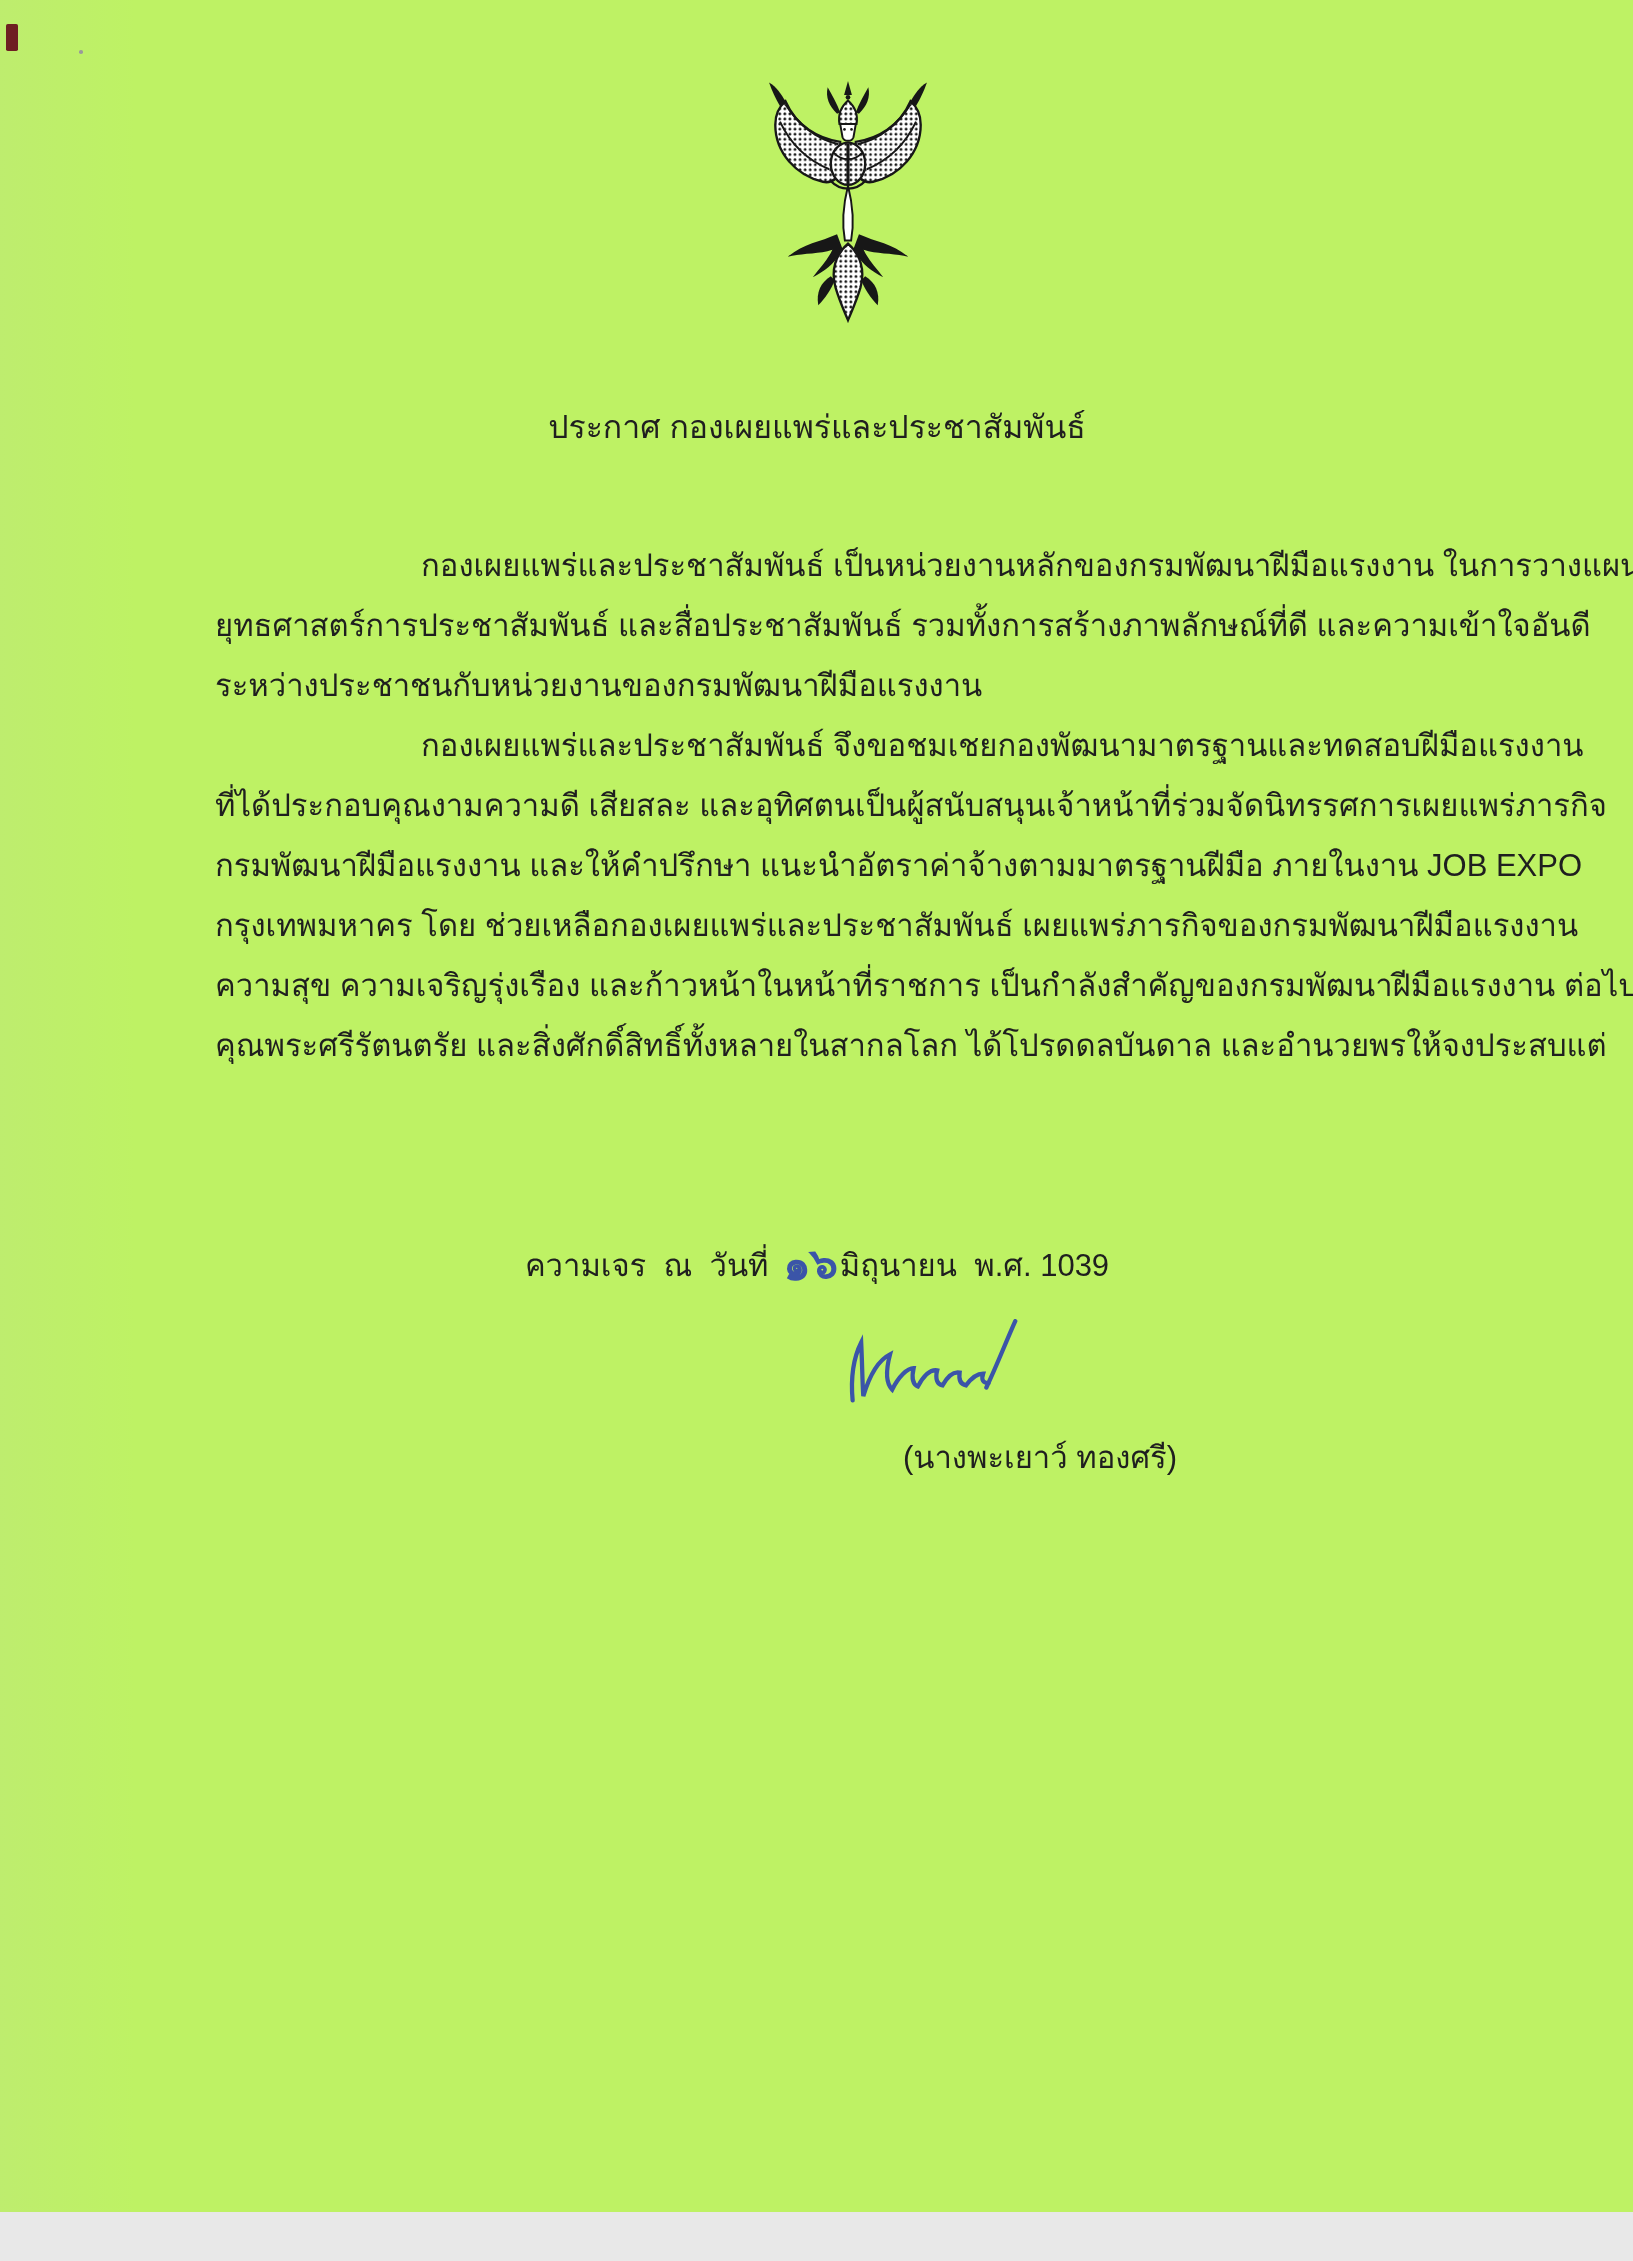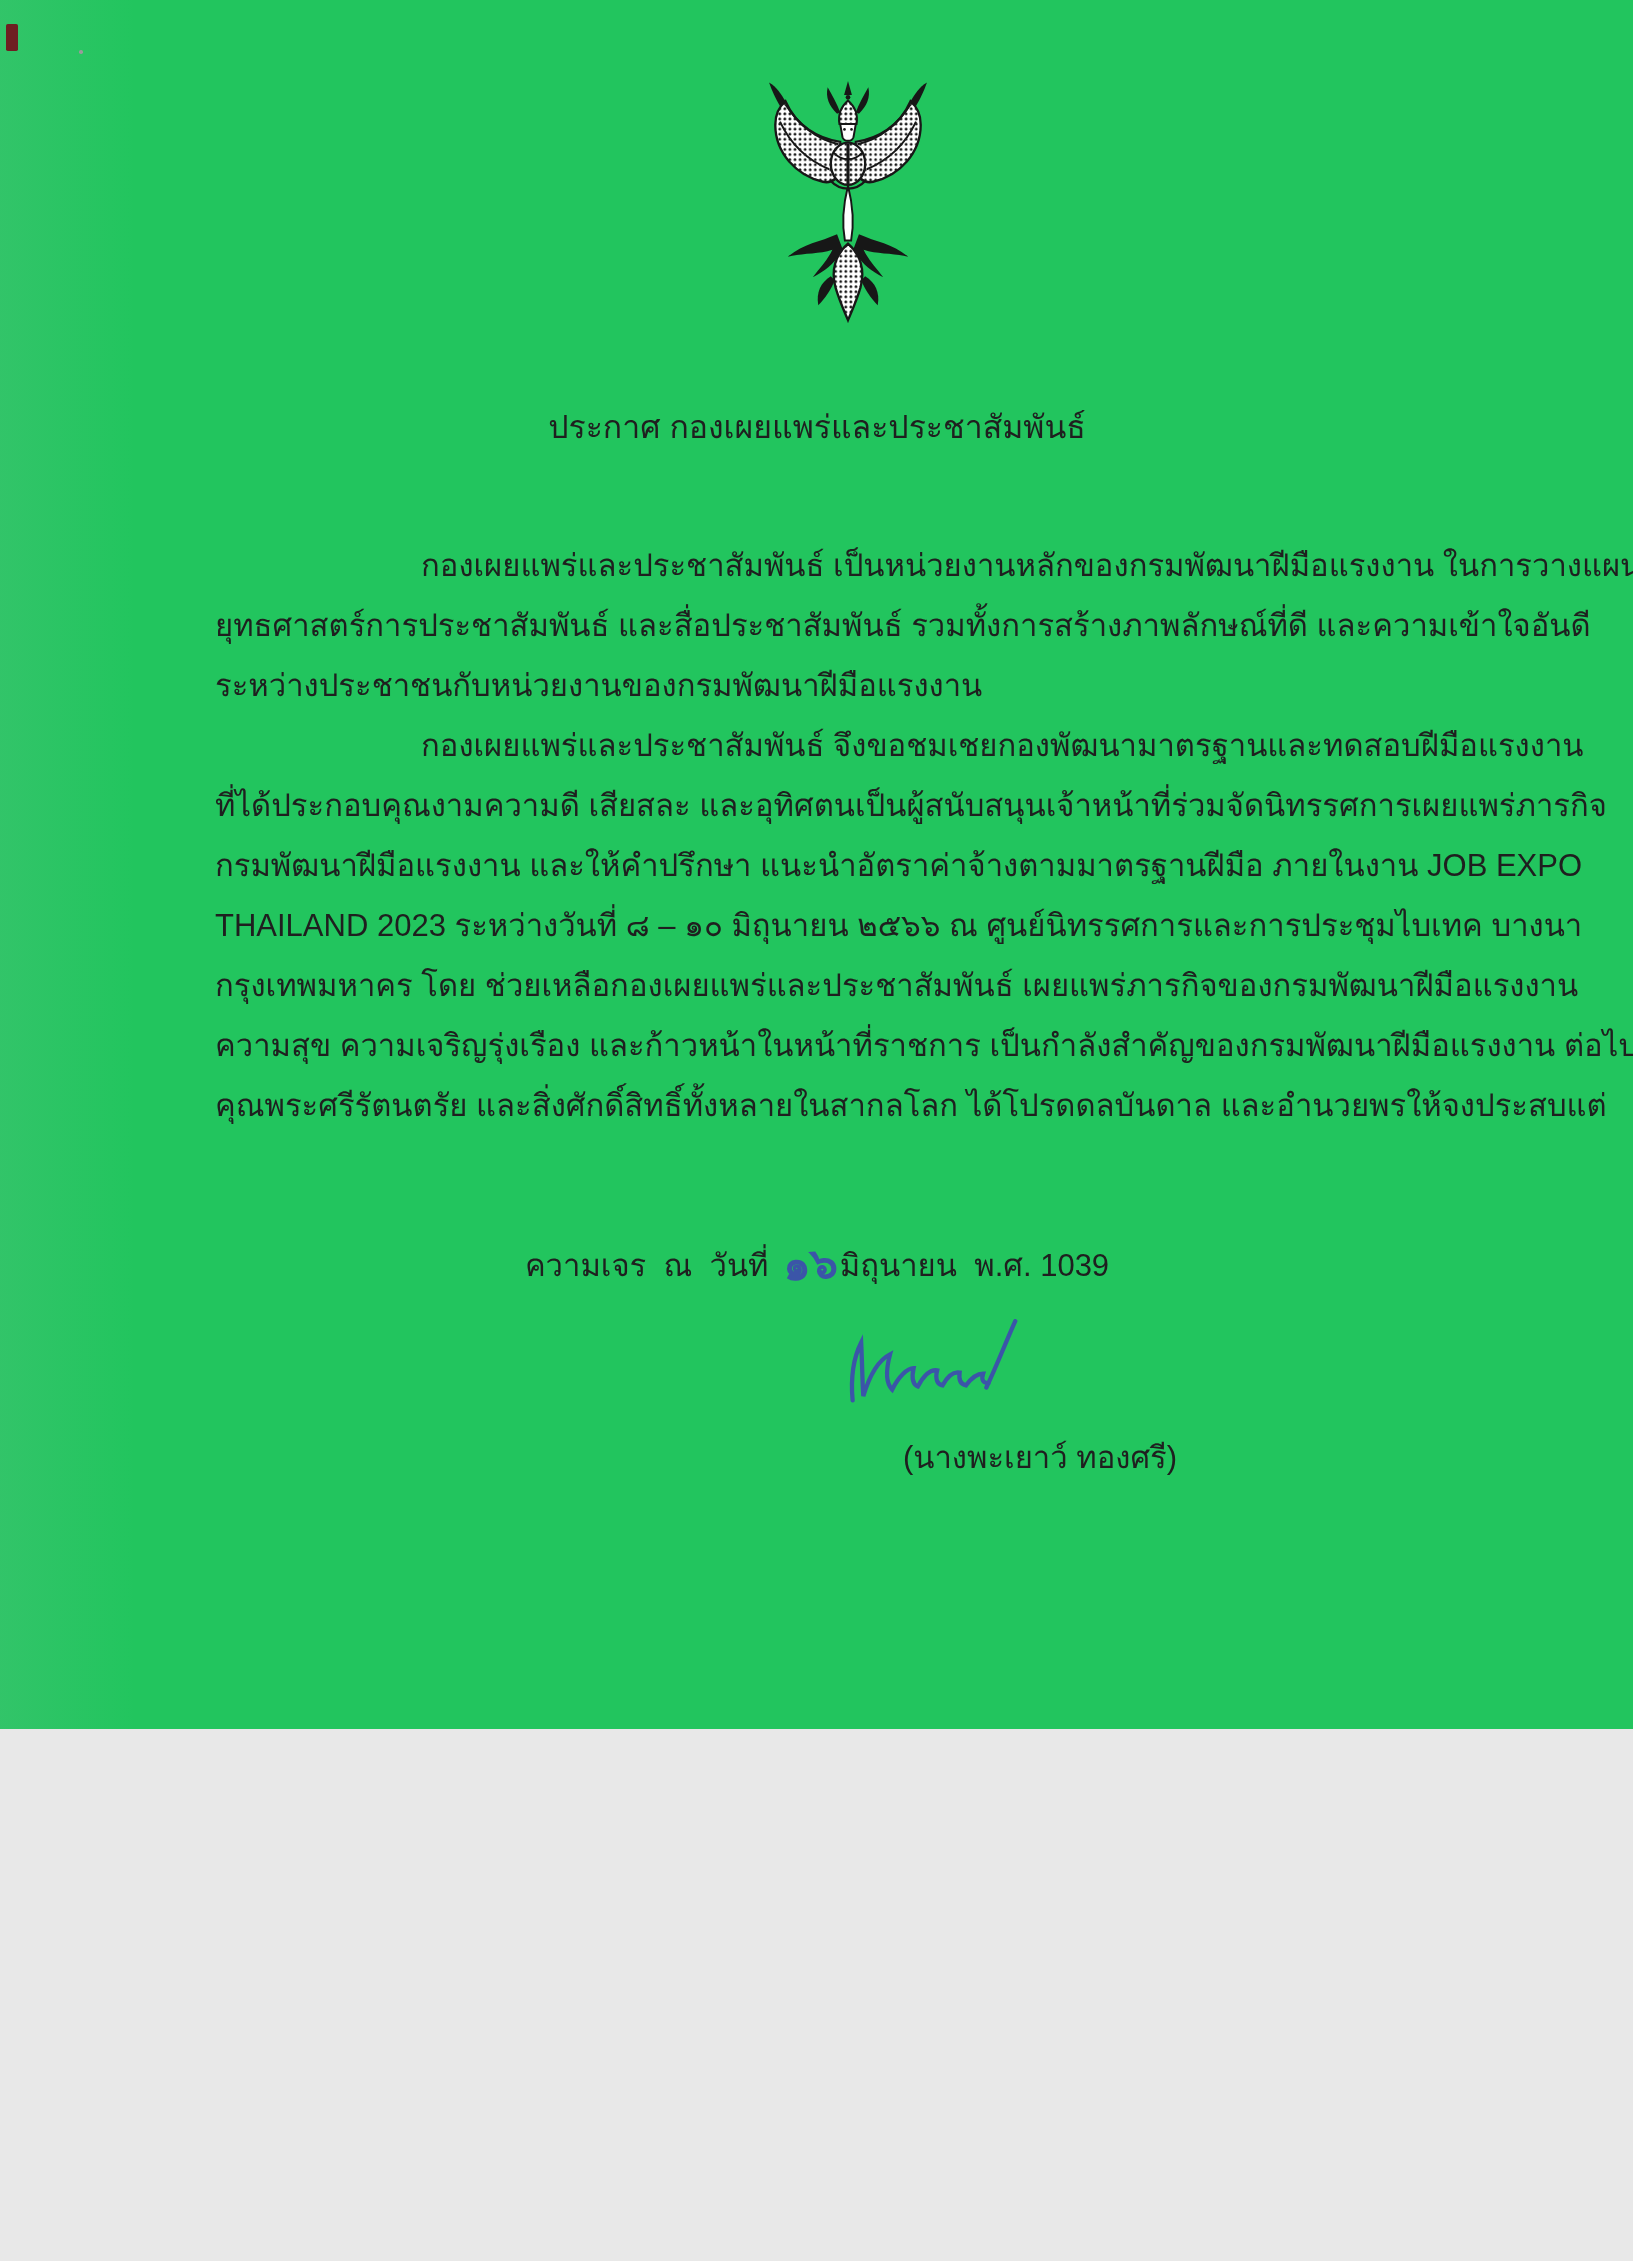--- a/index.html
+++ b/index.html
@@ -1,18 +1,18 @@
 <!DOCTYPE html>
 <html style="font-size:14.5px"><head>
 <meta charset="utf-8">
 <style>
   html,body { margin:0; padding:0; background:#e8e8e8; }
   .page {
-    position:relative; width:1634px; height:1729px; margin:0 auto;
-    background:#22c55e; overflow:hidden;
+    position:relative; width:1634px; height:2212px; margin:0 auto;
+    background:#bef264; overflow:hidden;
     font-family:"Liberation Sans","DejaVu Sans",sans-serif;
     color:#1f1f1f;
   }
   
   .scan-shade {
     position:absolute; left:0; top:0; width:136px; height:2262px;
     background:linear-gradient(90deg, rgba(190,190,200,0.10), rgba(255,255,255,0));
     pointer-events:none;
   }
   .emblem { position:absolute; left:762px; top:72px; width:172px; height:268px; }
@@ -114,21 +114,20 @@
     <div>ประกาศ กองเผยแพร่และประชาสัมพันธ์</div>
   </div>
 
   <div class="bodytext">
     <div class="line indent">กองเผยแพร่และประชาสัมพันธ์ เป็นหน่วยงานหลักของกรมพัฒนาฝีมือแรงงาน ในการวางแผน</div>
     <div class="line">ยุทธศาสตร์การประชาสัมพันธ์ และสื่อประชาสัมพันธ์ รวมทั้งการสร้างภาพลักษณ์ที่ดี และความเข้าใจอันดี</div>
     <div class="line">ระหว่างประชาชนกับหน่วยงานของกรมพัฒนาฝีมือแรงงาน</div>
     <div class="line indent">กองเผยแพร่และประชาสัมพันธ์ จึงขอชมเชยกองพัฒนามาตรฐานและทดสอบฝีมือแรงงาน</div>
     <div class="line">ที่ได้ประกอบคุณงามความดี เสียสละ และอุทิศตนเป็นผู้สนับสนุนเจ้าหน้าที่ร่วมจัดนิทรรศการเผยแพร่ภารกิจ</div>
     <div class="line">กรมพัฒนาฝีมือแรงงาน และให้คำปรึกษา แนะนำอัตราค่าจ้างตามมาตรฐานฝีมือ ภายในงาน JOB EXPO</div>
-    <div class="line">THAILAND 2023 ระหว่างวันที่ ๘ – ๑๐ มิถุนายน ๒๕๖๖ ณ ศูนย์นิทรรศการและการประชุมไบเทค บางนา</div>
     <div class="line">กรุงเทพมหาคร โดย ช่วยเหลือกองเผยแพร่และประชาสัมพันธ์ เผยแพร่ภารกิจของกรมพัฒนาฝีมือแรงงาน</div>
     <div class="line">ความสุข ความเจริญรุ่งเรือง และก้าวหน้าในหน้าที่ราชการ เป็นกำลังสำคัญของกรมพัฒนาฝีมือแรงงาน ต่อไป</div>
     <div class="line">คุณพระศรีรัตนตรัย และสิ่งศักดิ์สิทธิ์ทั้งหลายในสากลโลก ได้โปรดดลบันดาล และอำนวยพรให้จงประสบแต่</div>
   </div>
 
   <div class="dateline"><span>ความเจร  ณ  วันที่ </span><span class="hand-day">๑๖</span><span>มิถุนายน  พ.ศ. 1039</span></div>
 
   <div class="signature-ink">
     <svg viewBox="0 0 200 100" xmlns="http://www.w3.org/2000/svg" aria-hidden="true">
       <path d="M16,76 C14,54 17,36 24,22 C25,42 25,58 26,72 C32,52 41,38 51,33 C47,48 47,60 53,66 C59,54 67,46 73,46 C71,55 72,61 77,63 C83,52 89,47 95,48 C93,56 95,61 100,62 C105,53 111,49 116,50 C115,57 117,61 122,62 C127,55 132,51 138,51 C136,57 138,60 143,60" fill="none" stroke="#3b55a8" stroke-width="4" stroke-linecap="round"></path>

